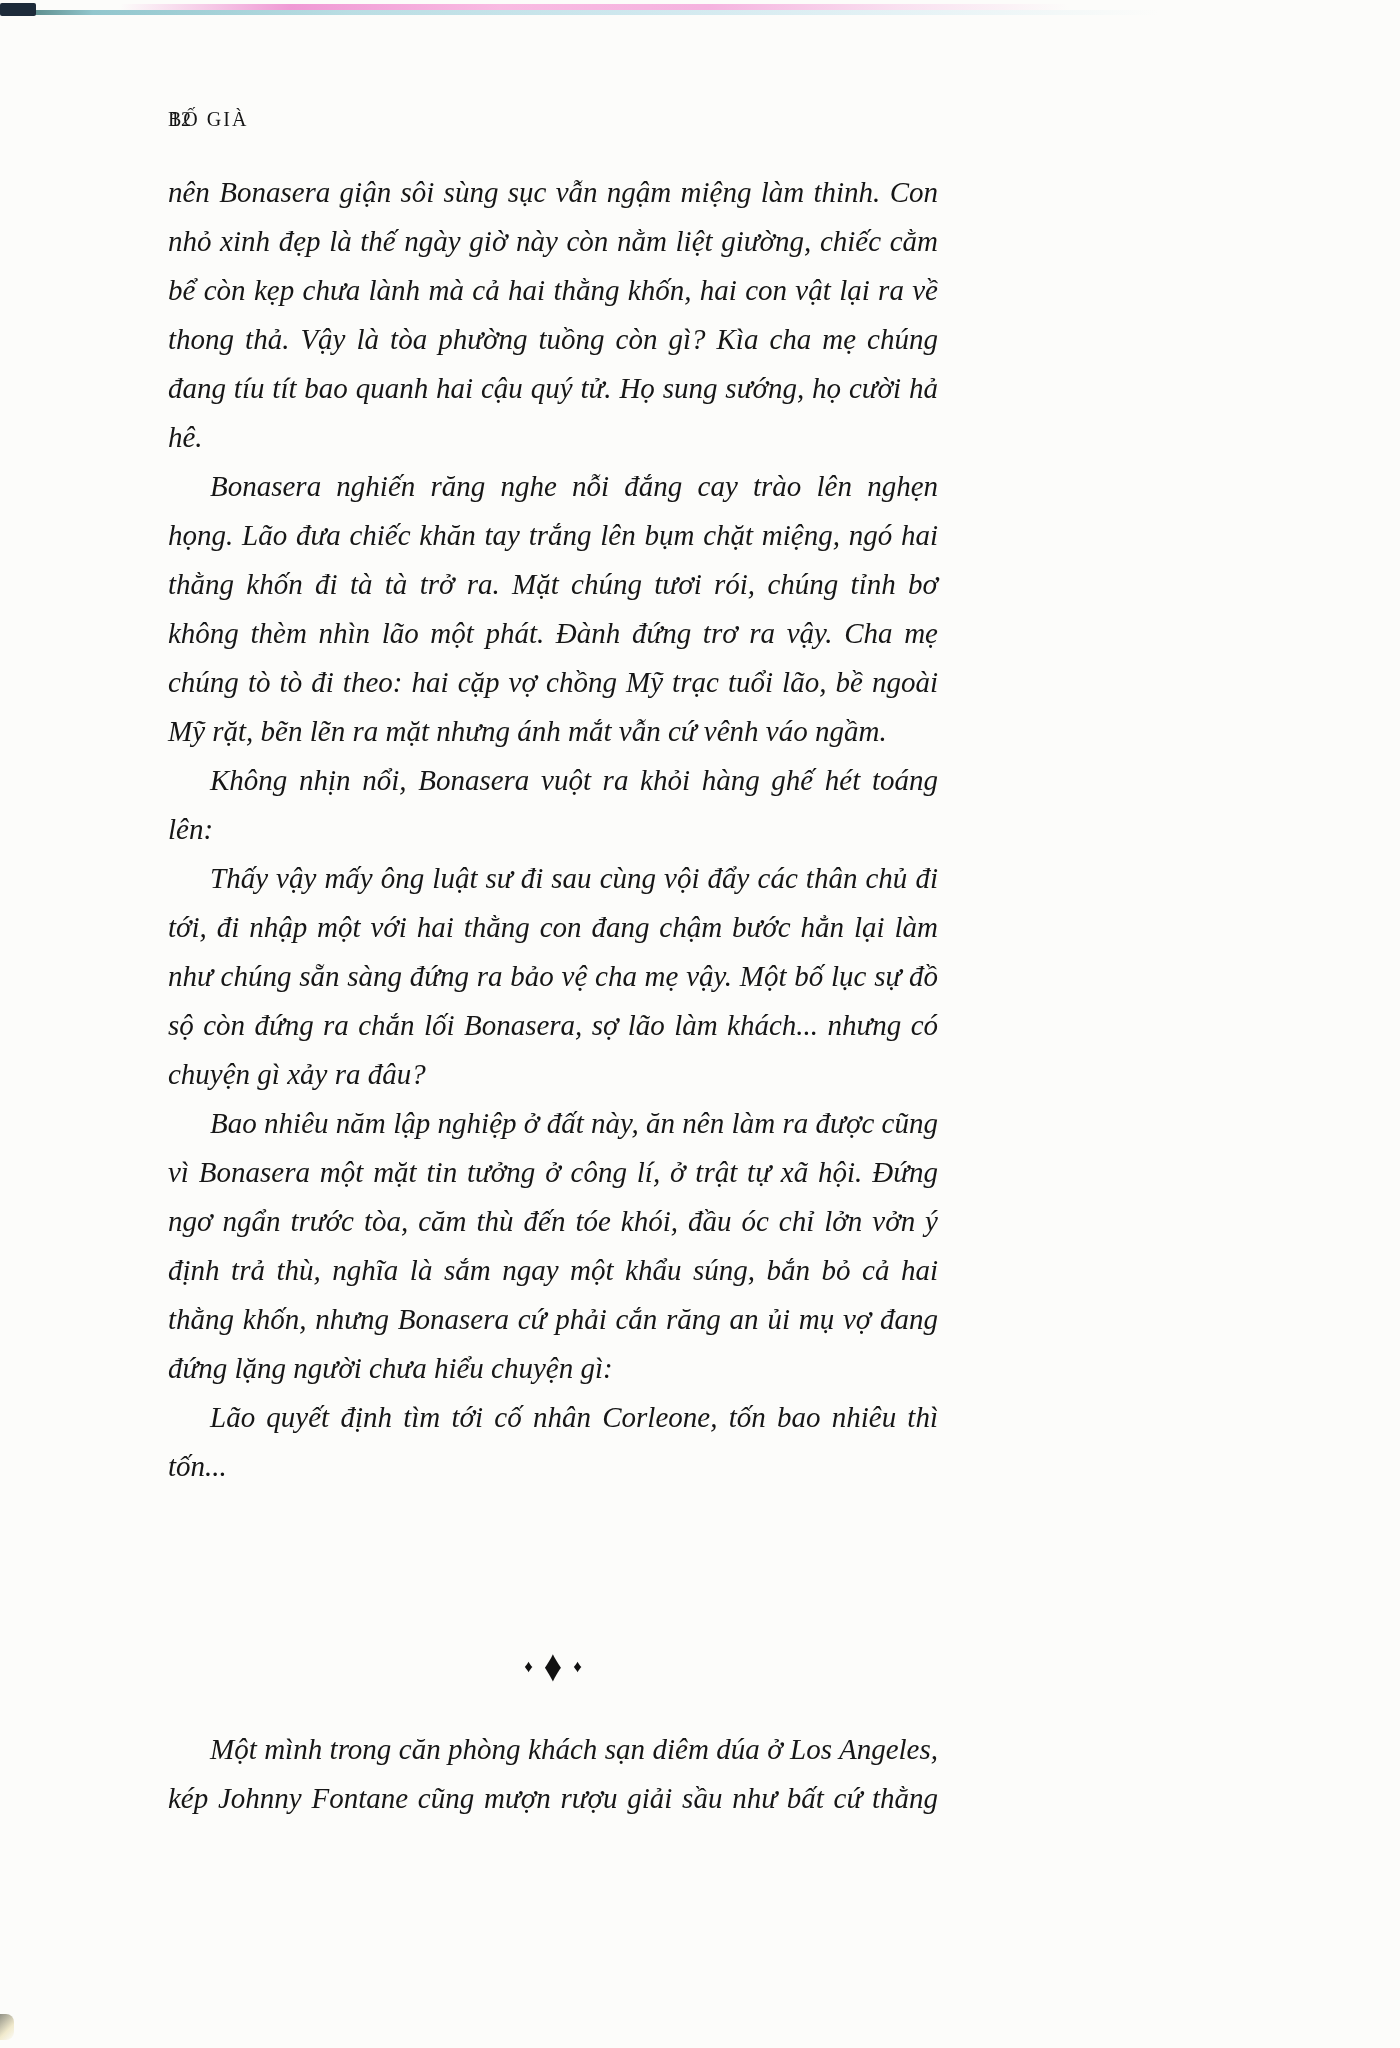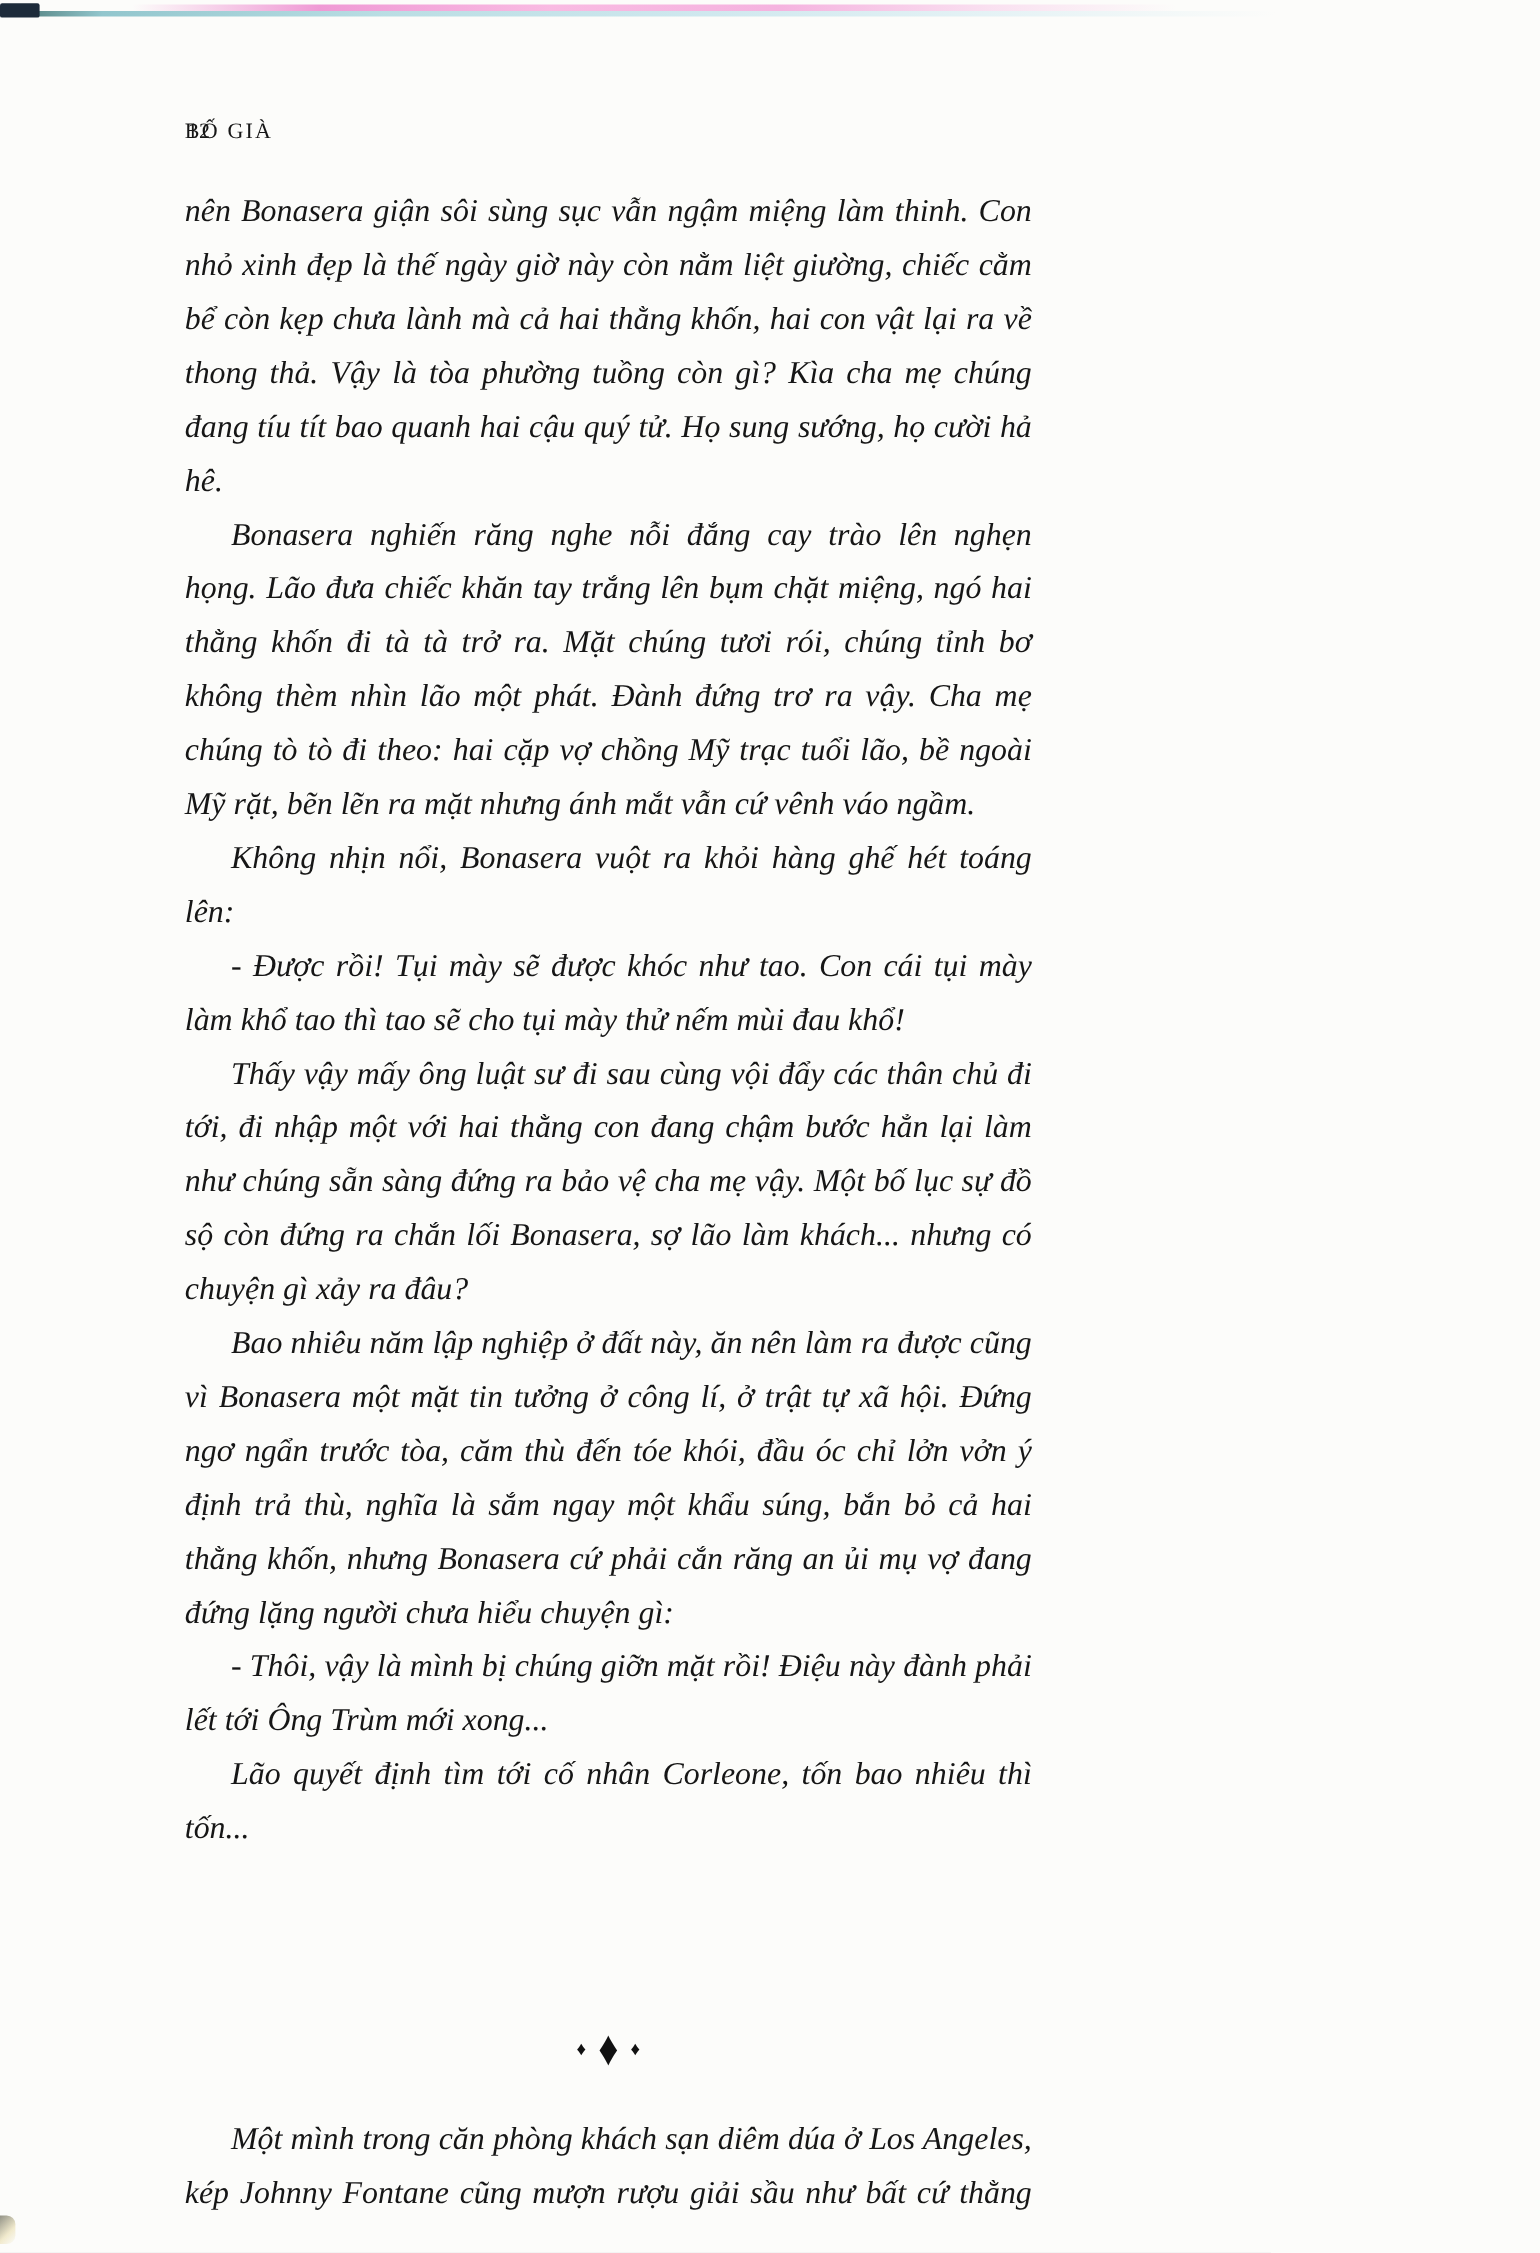--- a/index.html
+++ b/index.html
@@ -83,24 +83,22 @@
 
   <div class="header">
     <span class="page-num">12</span>
     <span class="title">BỐ GIÀ</span>
   </div>
 
   <div class="text-block">
     <p class="noindent">nên Bonasera giận sôi sùng sục vẫn ngậm miệng làm thinh. Con nhỏ xinh đẹp là thế ngày giờ này còn nằm liệt giường, chiếc cằm bể còn kẹp chưa lành mà cả hai thằng khốn, hai con vật lại ra về thong thả. Vậy là tòa phường tuồng còn gì? Kìa cha mẹ chúng đang tíu tít bao quanh hai cậu quý tử. Họ sung sướng, họ cười hả hê.</p>
     <p>Bonasera nghiến răng nghe nỗi đắng cay trào lên nghẹn họng. Lão đưa chiếc khăn tay trắng lên bụm chặt miệng, ngó hai thằng khốn đi tà tà trở ra. Mặt chúng tươi rói, chúng tỉnh bơ không thèm nhìn lão một phát. Đành đứng trơ ra vậy. Cha mẹ chúng tò tò đi theo: hai cặp vợ chồng Mỹ trạc tuổi lão, bề ngoài Mỹ rặt, bẽn lẽn ra mặt nhưng ánh mắt vẫn cứ vênh váo ngầm.</p>
     <p>Không nhịn nổi, Bonasera vuột ra khỏi hàng ghế hét toáng lên:</p>
-    <p>- Được rồi! Tụi mày sẽ được khóc như tao. Con cái tụi mày làm khổ tao thì tao sẽ cho tụi mày thử nếm mùi đau khổ!</p>
     <p>Thấy vậy mấy ông luật sư đi sau cùng vội đẩy các thân chủ đi tới, đi nhập một với hai thằng con đang chậm bước hẳn lại làm như chúng sẵn sàng đứng ra bảo vệ cha mẹ vậy. Một bố lục sự đồ sộ còn đứng ra chắn lối Bonasera, sợ lão làm khách... nhưng có chuyện gì xảy ra đâu?</p>
     <p>Bao nhiêu năm lập nghiệp ở đất này, ăn nên làm ra được cũng vì Bonasera một mặt tin tưởng ở công lí, ở trật tự xã hội. Đứng ngơ ngẩn trước tòa, căm thù đến tóe khói, đầu óc chỉ lởn vởn ý định trả thù, nghĩa là sắm ngay một khẩu súng, bắn bỏ cả hai thằng khốn, nhưng Bonasera cứ phải cắn răng an ủi mụ vợ đang đứng lặng người chưa hiểu chuyện gì:</p>
-    <p>- Thôi, vậy là mình bị chúng giỡn mặt rồi! Điệu này đành phải lết tới Ông Trùm mới xong...</p>
     <p>Lão quyết định tìm tới cố nhân Corleone, tốn bao nhiêu thì tốn...</p>
 
     <div class="divider">
       <span class="d-small">♦</span>
       <span class="d-large">♦</span>
       <span class="d-small">♦</span>
     </div>
 
     <p class="cont-next-page">Một mình trong căn phòng khách sạn diêm dúa ở Los Angeles, kép Johnny Fontane cũng mượn rượu giải sầu như bất cứ thằng</p>
   </div>

